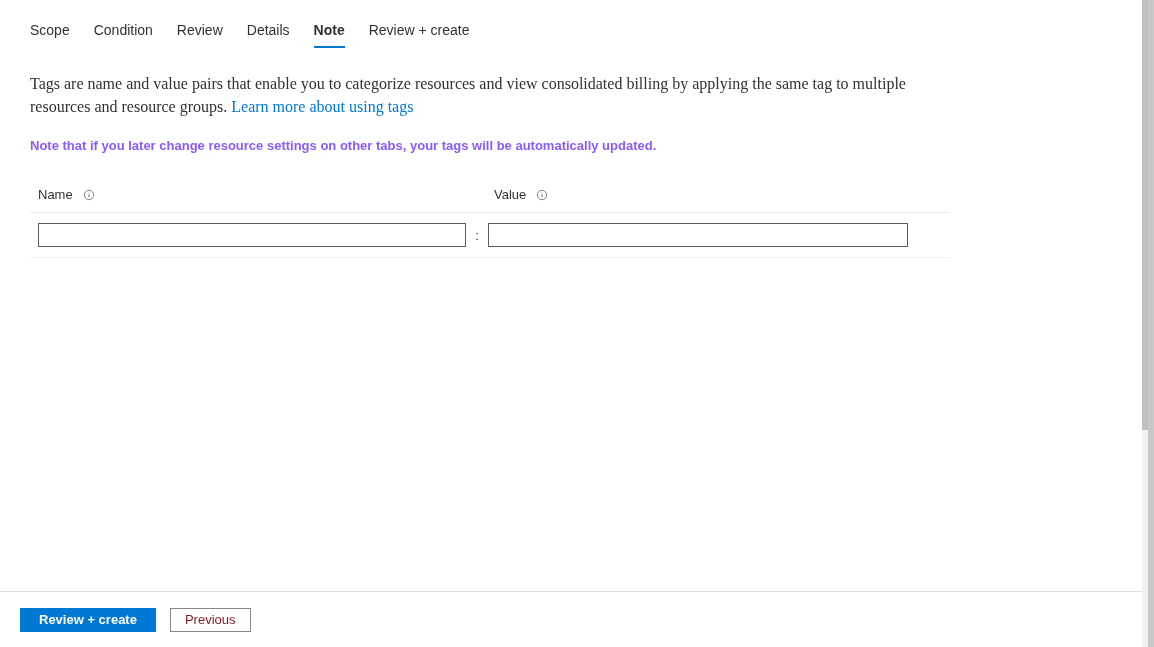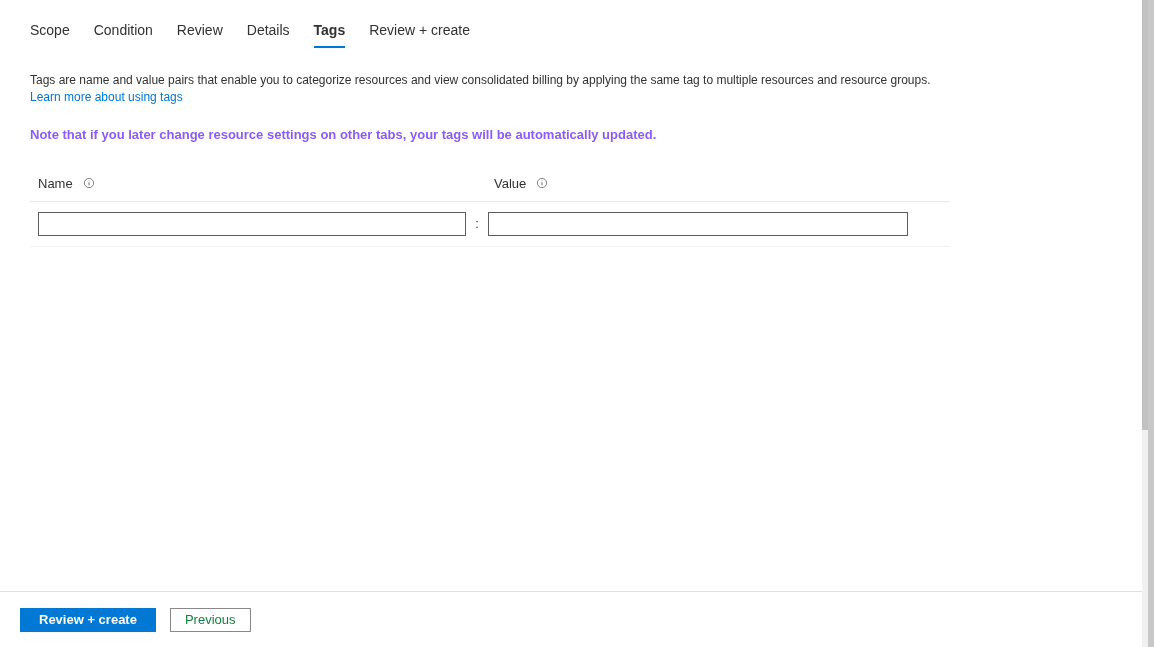--- a/index.html
+++ b/index.html
@@ -48,24 +48,25 @@
       content: "";
       position: absolute;
       left: 0;
       right: 0;
       bottom: -6px;
       height: 2px;
       background: #0078d4;
     }
     .description {
       margin-top: 24px;
-      font-size: 12px;
+      font-size: 16px;
       color: #323130;
       line-height: 1.45;
       max-width: 920px;
+      font-family: Liberation Serif, serif;
     }
     .description .link {
       color: #0078d4;
       cursor: pointer;
     }
     .note {
       margin-top: 20px;
       font-size: 13px;
       color: #8b5cf6;
       max-width: 920px;
@@ -153,21 +154,21 @@
       background: #ffffff;
     }
     .btn {
       height: 24px;
       padding: 0 14px;
       font-size: 13px;
       font-family: inherit;
       cursor: pointer;
       border: 1px solid #8a8886;
       background: #ffffff;
-      color: #15803d;
+      color: #7f1d1d;
       display: inline-flex;
       align-items: center;
     }
     .btn.primary {
       background: #0078d4;
       border-color: #0078d4;
       color: #ffffff;
       font-weight: 600;
       padding: 0 18px;
     }
@@ -203,21 +204,21 @@
 <div class="page">
   <div class="scrollbar-track"></div>
   <div class="scrollbar-thumb"></div>
 
   <div class="content-area">
     <div class="tabs">
       <div class="tab">Scope</div>
       <div class="tab">Condition</div>
       <div class="tab">Review</div>
       <div class="tab">Details</div>
-      <div class="tab active">Tags</div>
+      <div class="tab active">Note</div>
       <div class="tab">Review + create</div>
     </div>
 
     <div class="description">
       <span>Tags are name and value pairs that enable you to categorize resources and view consolidated billing by applying the same tag to multiple resources and resource groups. </span><span class="link">Learn more about using tags</span>
     </div>
 
     <div class="note">Note that if you later change resource settings on other tabs, your tags will be automatically updated.</div>
 
     <div class="tags-table">

